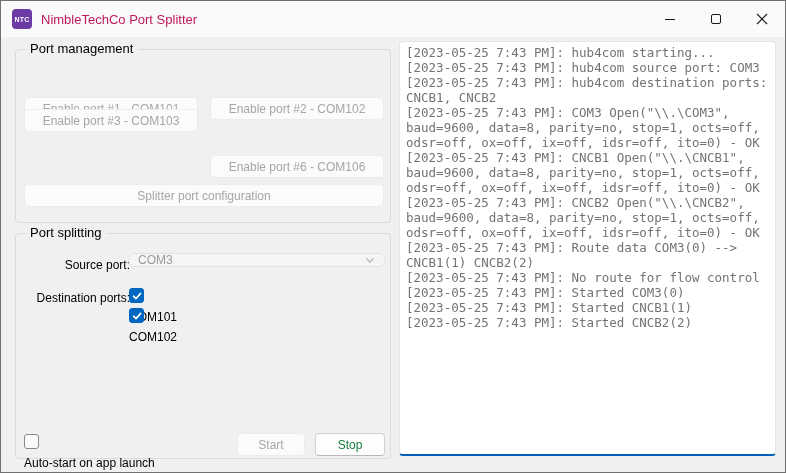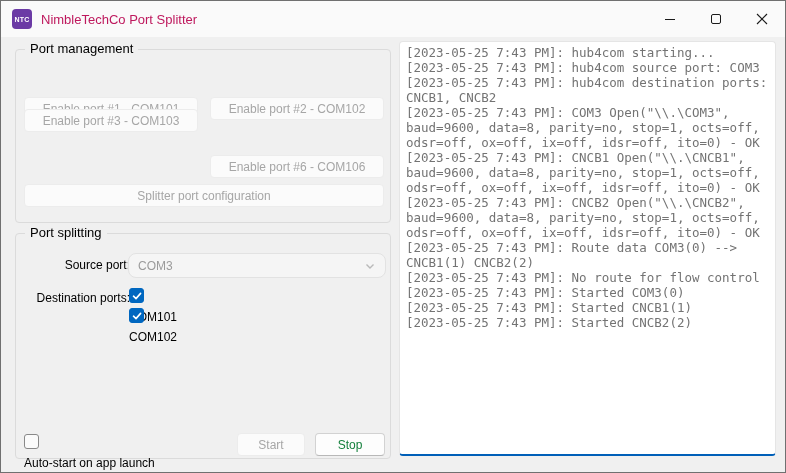--- a/index.html
+++ b/index.html
@@ -65,21 +65,21 @@
   }
   .btn-full { left: 8px; width: 360px; }
   .btn-half-l { left: 8px; width: 174px; }
   .btn-half-r { left: 194px; width: 174px; }
   
   .field-label {
     position: absolute; width: 106px; text-align: right;
     font-size: 12px; color: #000000;
   }
   .combobox {
-    position: absolute; left: 112px; top: 19px; width: 258px; height: 25px;
+    position: absolute; left: 112px; top: 19px; width: 258px; height: 14px;
     background: #f5f5f5; border: 1px solid #e2e2e2; border-radius: 8px;
     display: flex; align-items: center;
     color: #9b9b9b; font-size: 12px; padding: 0 9px; gap: 24px;
   }
   .combobox .chevron { margin-left: auto; width: 12px; height: 12px; }
   .combobox .chevron path { stroke: #b9b9b9; stroke-width: 1.4; fill: none; }
   .checkrow { position: absolute; display: flex; align-items: flex-start; gap: 7px; flex-direction: column; }
   .checkbox {
     width: 15px; height: 15px; border-radius: 3px; flex: 0 0 auto;
     display: flex; align-items: center; justify-content: center;

